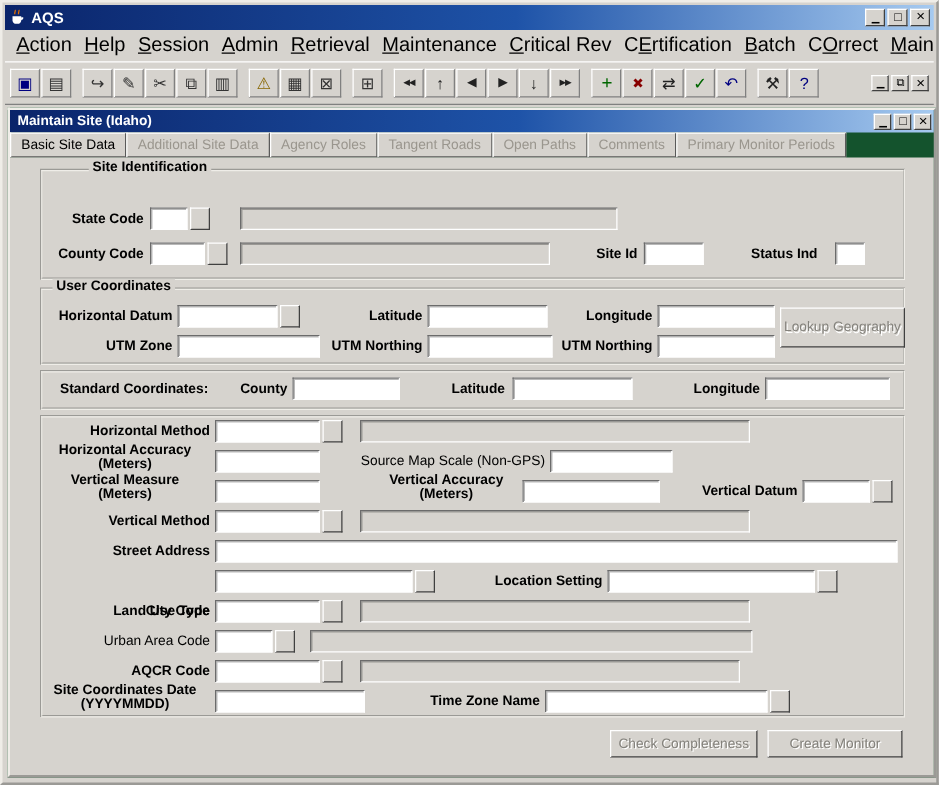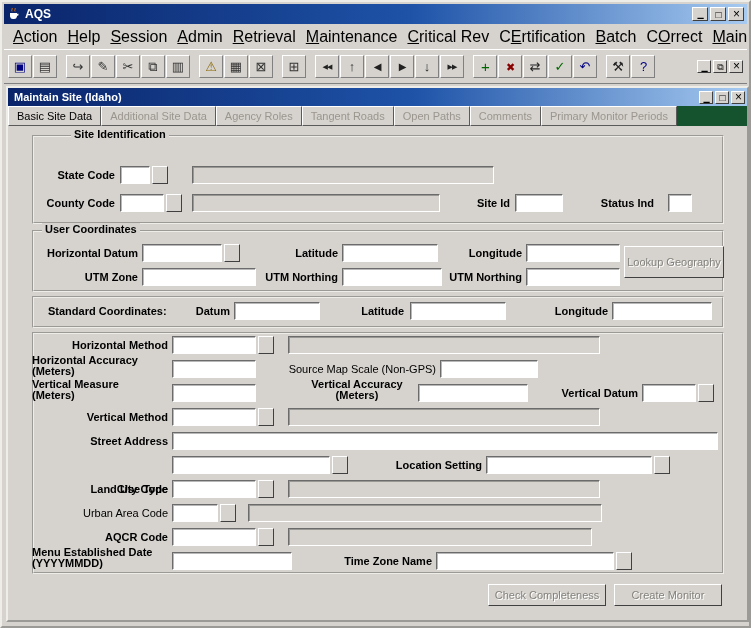--- a/index.html
+++ b/index.html
@@ -47,21 +47,21 @@
   .tab.active{color:#000;}
   .tab.disabled{color:#9a968e;}
 
   
   .content{position:absolute;left:0;top:38px;width:739px;height:494px;background:#d6d3ce;}
   .grp{position:absolute;border:2px groove #efede8;}
   .grp-t{position:absolute;top:-8px;left:8px;background:#d6d3ce;padding:0 3px;font-weight:bold;font-size:11px;white-space:nowrap;}
   .lbl{position:absolute;font-size:11px;font-weight:bold;color:#000;text-align:right;white-space:nowrap;}
   .lbl.plain{font-weight:normal;}
   .lbl.left{text-align:left;}
-  .lbl2{position:absolute;font-size:11px;font-weight:bold;color:#000;text-align:left;line-height:11px;white-space:nowrap;}
+  .lbl2{position:absolute;font-size:11px;font-weight:bold;color:#000;text-align:center;line-height:11px;white-space:nowrap;}
   .lbl2.center{text-align:center;}
   .fld{position:absolute;height:18px;background:#fff;border:1px solid;border-color:#6b6b6b #fff #fff #6b6b6b;
     box-shadow:inset 1px 1px 0 rgba(0,0,0,.28);font-family:"Liberation Sans",sans-serif;font-size:11px;padding:0 2px;}
   .fld.ro{background:#d6d3ce;}
   .lov{position:absolute;width:16px;height:18px;background:#d6d3ce;border:1px solid;
     border-color:#fff #404040 #404040 #fff;padding:0;cursor:default;}
   .btn{position:absolute;background:#d6d3ce;border:1px solid;border-color:#fff #404040 #404040 #fff;
     font-family:"Liberation Sans",sans-serif;font-size:11px;text-align:center;padding:0;cursor:default;}
   .btn.disabled{color:#84827c;text-shadow:1px 1px 0 #fff;}
 </style>
@@ -194,21 +194,21 @@
       <input class="fld" style="left: 134px; top: 142px; width: 114px;">
       <div class="lbl" style="left:250px;top:145px;width:80px;">UTM Northing</div>
       <input class="fld" style="left: 334px; top: 142px; width: 100px;">
       <div class="lbl" style="left:428px;top:145px;width:86px;">UTM Northing</div>
       <input class="fld" style="left: 518px; top: 142px; width: 94px;">
 
       <button class="btn disabled" style="left:616px;top:120px;width:100px;height:32px;">Lookup Geography</button>
 
       <div class="grp" style="left:24px;top:170px;width:692px;height:32px;"></div>
       <div class="lbl left" style="left:40px;top:179px;">Standard Coordinates:</div>
-      <div class="lbl" style="left:170px;top:179px;width:52px;">Datum</div>
+      <div class="lbl" style="left:170px;top:179px;width:52px;">County</div>
       <input class="fld" readonly="" style="left: 226px; top: 176px; width: 86px;">
       <div class="lbl" style="left:330px;top:179px;width:66px;">Latitude</div>
       <input class="fld" readonly="" style="left: 402px; top: 176px; width: 96px;">
       <div class="lbl" style="left:530px;top:179px;width:70px;">Longitude</div>
       <input class="fld" readonly="" style="left: 604px; top: 176px; width: 100px;">
 
       <div class="grp" style="left:24px;top:206px;width:692px;height:242px;"></div>
 
       <div class="lbl" style="left:24px;top:213px;width:136px;">Horizontal Method</div>
       <input class="fld" style="left: 164px; top: 210px; width: 84px;">
@@ -261,21 +261,21 @@
       <input class="fld" style="left: 164px; top: 378px; width: 46px;">
       <button class="lov" style="left:212px;top:378px;"></button>
       <input class="fld ro" readonly="" style="left: 240px; top: 378px; width: 354px;">
 
       <div class="lbl" style="left:24px;top:405px;width:136px;">AQCR Code</div>
       <input class="fld" style="left: 164px; top: 402px; width: 84px;">
       <button class="lov" style="left:250px;top:402px;"></button>
       <input class="fld ro" readonly="" style="left: 280px; top: 402px; width: 304px;">
 
       <div class="lbl2" style="left:24px;top:421px;width:136px;">
-        <div>Menu Established Date</div>
+        <div>Site Coordinates Date</div>
         <div>(YYYYMMDD)</div>
       </div>
       <input class="fld" style="left: 164px; top: 426px; width: 120px;">
       <div class="lbl" style="left:328px;top:429px;width:96px;">Time Zone Name</div>
       <input class="fld" style="left: 428px; top: 426px; width: 178px;">
       <button class="lov" style="left:608px;top:426px;"></button>
 
       <button class="btn disabled" style="left:606px;top:458px;width:108px;height:22px;">Create Monitor</button>
       <button class="btn disabled" style="left:480px;top:458px;width:118px;height:22px;">Check Completeness</button>
 

